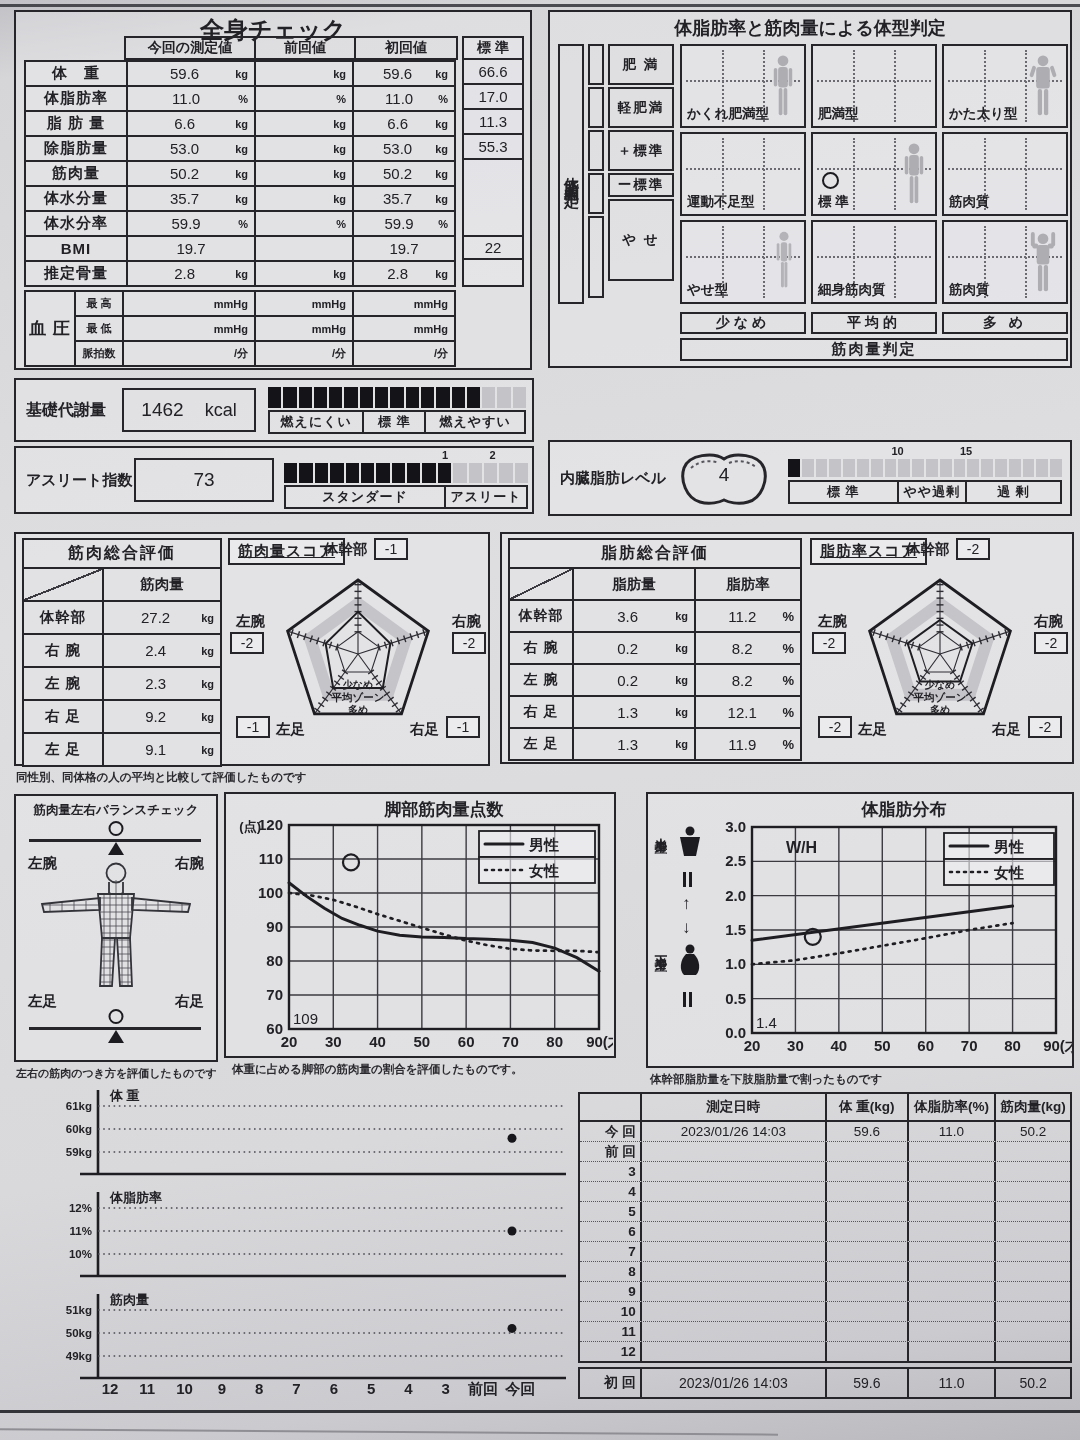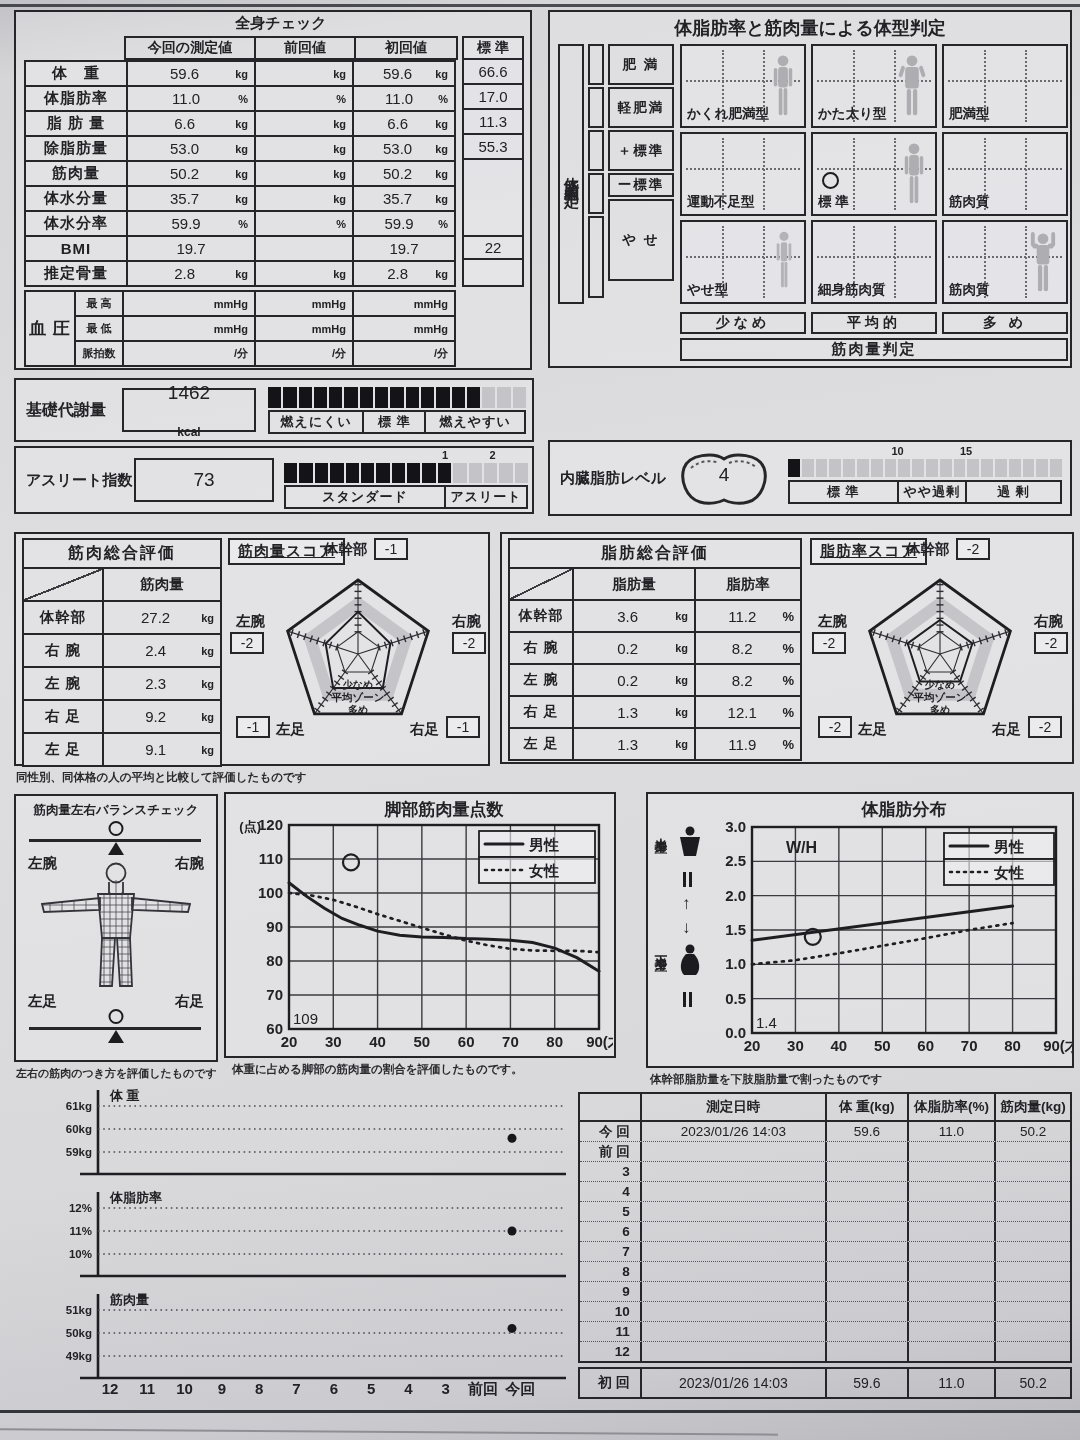--- a/index.html
+++ b/index.html
@@ -11,21 +11,21 @@
     background: linear-gradient(172deg, #c2c2c6 0%, #d6d6d9 5%, #dedee1 40%, #d9d9dc 75%, #cbcbcf 92%, #b8b8bd 100%);
     overflow: hidden;
   }
   .panel { position:absolute; border:2.5px solid #26262a; background:rgba(238,238,241,0.35); }
   .abs { position:absolute; }
   .ttl { font-weight:bold; text-align:center; }
   .note { position:absolute; font-size:11.5px; font-weight:bold; color:#2a2a2e; }
   .hline { position:absolute; background:#33333a; }
 
   
-  .pa-title { position:absolute; top:2px; left:8px; width:100%; font-size:15px; }
+  .pa-title { position:absolute; top:2px; left:0; width:100%; font-size:24px; }
   .pa-h { position:absolute; top:24px; height:24px; border:2px solid #26262a; display:flex; align-items:center; justify-content:center; font-weight:bold; font-size:14px; }
   #pa-body, #pa-bp { position:absolute; display:inline-grid; gap:2px; background:#26262a; border:2px solid #26262a; }
   #pa-body { left:8px; top:48px; grid-template-columns:100px 126px 96px 100px; grid-auto-rows:23px; }
   #pa-bp   { left:8px; top:278px; grid-template-columns:48px 46px 130px 96px 100px; grid-auto-rows:23px; }
   .cell { background:#e2e2e5; display:flex; align-items:center; justify-content:center; overflow:hidden; }
   .lblc { font-weight:bold; font-size:15px; letter-spacing:1px; }
   .valc { justify-content:flex-start; padding:0 6px; }
   .valc .num { flex:1; text-align:center; font-size:15px; }
   .valc .unit { font-size:11px; font-weight:bold; }
   #pa-std { position:absolute; left:446px; top:24px; width:62px; border:2px solid #26262a; background:rgba(240,240,243,.3); }
@@ -46,23 +46,23 @@
   .bt-cell .vd { position:absolute; top:4px; bottom:4px; width:0; border-left:2px dotted #6a6a70; }
   .bt-cell .hd { position:absolute; left:4px; right:4px; top:42%; height:0; border-top:2px dotted #6a6a70; }
   .bt-cap { position:absolute; left:5px; bottom:3px; font-weight:bold; font-size:13.5px; white-space:nowrap; }
   .bt-fig { position:absolute; right:8px; top:8px; }
   .bt-marker { position:absolute; left:9px; bottom:25px; width:17px; height:17px; border:2.5px solid #1c1c20; border-radius:50%; }
   .bt-xlab { position:absolute; top:300px; height:22px; border:2px solid #26262a; display:flex; align-items:center; justify-content:center; font-weight:bold; font-size:14px; letter-spacing:4px;}
   .bt-xtitle { position:absolute; left:130px; top:326px; width:388px; height:23px; border:2px solid #26262a; display:flex; align-items:center; justify-content:center; font-weight:bold; font-size:15px; letter-spacing:2px;}
 
   
   .g-label { position:absolute; left:10px; top:0; height:100%; display:flex; align-items:center; font-weight:bold; font-size:16px; }
-  .g-valbox { position:absolute; border:2px solid #26262a; display:flex; align-items:center; justify-content:center; gap:21px;flex-direction:column; }
+  .g-valbox { position:absolute; border:2px solid #26262a; display:flex; align-items:center; justify-content:center; gap:21px; }
   .g-val { font-size:19px; }
-  .g-unit { font-size:12px; font-weight:bold; }
+  .g-unit { font-size:18px; font-weight:normal; }
   .segbar { position:absolute; display:flex; gap:2px; }
   .seg { flex:1; background:#c3c3c8; }
   .seg.on { background:#141418; }
   .scale { position:absolute; display:flex; }
   .scale > div { border:2px solid #26262a; border-left-width:1px; border-right-width:1px; display:flex; align-items:center; justify-content:center; font-weight:bold; font-size:13px; letter-spacing:1px;}
   .scale > div:first-child { border-left-width:2px; }
   .scale > div:last-child { border-right-width:2px; }
   .mark { position:absolute; transform:translateX(-50%); font-size:11px; font-weight:bold; }
 
   
@@ -91,21 +91,21 @@
   #hist { position:absolute; left:578px; top:1092px; width:494px; }
   .h-outer { border:2.5px solid #26262a; }
   .h-row { display:flex; }
   .h-row > div { border-right:2px solid #26262a; display:flex; align-items:center; justify-content:center; overflow:hidden;}
   .h-row > div:last-child { border-right:none; }
   .h-head { border-bottom:2px solid #26262a; font-weight:bold; }
   .h-head > div { height:26px; font-size:13.5px; }
   .h-body .h-row > div { height:19px; font-size:13.5px; }
   .h-body .h-row { border-bottom:1.5px dotted #55555c; }
   .h-body .h-row:last-child { border-bottom:none; }
-  .h-lab { justify-content:flex-end !important; padding-right:10px; font-weight:bold; }
+  .h-lab { justify-content:flex-end !important; padding-right:4px; font-weight:bold; }
   .h-first { margin-top:4px; border:2.5px solid #26262a; }
   .h-first > .h-row > div { height:28px; font-size:14px; }
   svg text { font-family:"Liberation Sans","DejaVu Sans",sans-serif; }
 </style>
 </head>
 <body>
 
 <div class="hline" style="top:4px;left:0;width:100%;height:3px;opacity:.85"></div>
 
 <div class="panel" style="left:14px;top:10px;width:518px;height:360px;">
@@ -319,37 +319,37 @@
               <rect x="8.6" y="35" width="3.8" height="28" rx="1.9"></rect>
               <rect x="13.6" y="35" width="3.8" height="28" rx="1.9"></rect>
             </g>
           </svg></div>
         <span class="bt-cap">かくれ肥満型</span>
       </div>
       <div class="bt-cell">
         <i class="vd" style="left: 33%;"></i>
         <i class="vd" style="left: 66%;"></i>
         <i class="hd"></i>
+        <span class="bt-cap">肥満型</span>
+      </div>
+      <div class="bt-cell">
+        <i class="vd" style="left: 33%;"></i>
+        <i class="vd" style="left: 66%;"></i>
+        <i class="hd"></i>
         <div class="bt-fig"><svg width="30" height="66" viewBox="0 0 30 68">
             <g fill="#aeaeb2">
               <circle cx="15" cy="7" r="5.5"></circle>
               <rect x="8" y="13.5" width="14" height="22" rx="3"></rect>
               <rect x="2.5" y="12" width="4" height="12" rx="2" transform="rotate(18 4.5 18)"></rect>
               <rect x="23.5" y="12" width="4" height="12" rx="2" transform="rotate(-18 25.5 18)"></rect>
               <rect x="9.6" y="36" width="4.4" height="27" rx="2"></rect>
               <rect x="16" y="36" width="4.4" height="27" rx="2"></rect>
             </g>
           </svg></div>
         <span class="bt-cap">かた太り型</span>
-      </div>
-      <div class="bt-cell">
-        <i class="vd" style="left: 33%;"></i>
-        <i class="vd" style="left: 66%;"></i>
-        <i class="hd"></i>
-        <span class="bt-cap">肥満型</span>
       </div>
       <div class="bt-cell">
         <i class="vd" style="left: 33%;"></i>
         <i class="vd" style="left: 66%;"></i>
         <i class="hd"></i>
         <span class="bt-cap">運動不足型</span>
       </div>
       <div class="bt-cell">
         <i class="vd" style="left: 33%;"></i>
         <i class="vd" style="left: 66%;"></i>

